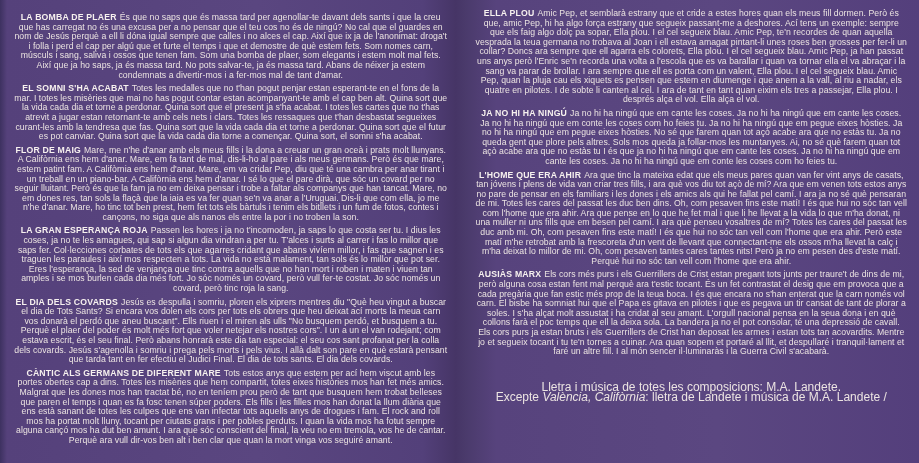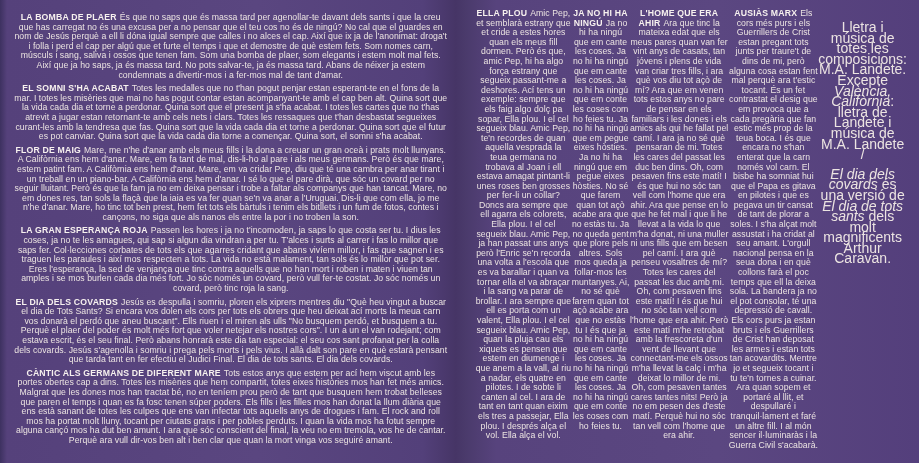--- a/index.html
+++ b/index.html
@@ -25,40 +25,40 @@
     display: flex;
     width: 919px;
     height: 463px;
   }
   .page {
     box-sizing: border-box;
     width: 459.5px;
     flex: 0 0 459.5px;
   }
   .page-left  { padding: 13px 12px 0 14px; }
-  .page-right { padding: 9px 12px 0 16px; display: flex; flex-direction: row; }
+  .page-right { padding: 9px 12px 0 16px; display: flex; flex-direction: column; }
   p.song {
     margin: 0 0 4px 0;
     font-size: 8.7px;
     line-height: 9.6px;
     letter-spacing: 0.05px;
     color: #ece4e2;
     text-align: center;
   }
   p.song .title {
     font-weight: bold;
     color: #f7f1ef;
     margin-right: 3px;
     letter-spacing: 0.2px;
   }
   .credits {
-    margin-top: 13px;
+    margin-top: 21px;
     text-align: center;
     color: #ece4e2;
-    font-size: 14px;
+    font-size: 12px;
     line-height: 10.6px;
   }
   .credits .gap { height: 9px; }
   .credits i { font-style: italic; }
 </style>
 </head>
 <body>
 
 <div class="spread">
 
@@ -74,17 +74,16 @@
   <div class="page page-right">
     <p class="song"><b class="title">ELLA PLOU</b><span class="lyrics">Amic Pep, et semblarà estrany que et cride a estes hores quan els meus fill dormen. Però és que, amic Pep, hi ha algo força estrany que segueix passant-me a deshores. Ací tens un exemple: sempre que els faig algo dolç pa sopar, Ella plou. I el cel segueix blau. Amic Pep, te'n recordes de quan aquella vesprada la teua germana no trobava al Joan i ell estava amagat pintant-li unes roses ben grosses per fer-li un collar? Doncs ara sempre que ell agarra els colorets, Ella plou. I el cel segueix blau. Amic Pep, ja han passat uns anys però l'Enric se'n recorda una volta a l'escola que es va barallar i quan va tornar ella el va abraçar i la sang va parar de brollar. I ara sempre que ell es porta com un valent, Ella plou. I el cel segueix blau. Amic Pep, quan la pluja cau els xiquets es pensen que estem en diumenge i que anem a la vall, al riu a nadar, els quatre en pilotes. I de sobte li canten al cel. I ara de tant en tant quan eixim els tres a passejar, Ella plou. I després alça el vol. Ella alça el vol.</span></p>
     <p class="song"><b class="title">JA NO HI HA NINGÚ</b><span class="lyrics">Ja no hi ha ningú que em cante les coses. Ja no hi ha ningú que em cante les coses. Ja no hi ha ningú que em conte les coses com ho feies tu. Ja no hi ha ningú que em pegue eixes hòsties. Ja no hi ha ningú que em pegue eixes hòsties. No sé que farem quan tot açò acabe ara que no estàs tu. Ja no queda gent que plore pels altres. Sols mos queda ja follar-mos les muntanyes. Ai, no sé què farem quan tot açò acabe ara que no estàs tu I és que ja no hi ha ningú que em cante les coses. Ja no hi ha ningú que em cante les coses. Ja no hi ha ningú que em conte les coses com ho feies tu.</span></p>
     <p class="song"><b class="title">L'HOME QUE ERA AHIR</b><span class="lyrics">Ara que tinc la mateixa edat que els meus pares quan van fer vint anys de casats, tan jóvens i plens de vida van criar tres fills, i ara què vos diu tot açò de mí? Ara que em venen tots estos anys no pare de pensar en els familiars i les dones i els amics als qui he fallat pel camí. I ara ja no sé què pensaran de mi. Totes les cares del passat les duc ben dins. Oh, com pesaven fins este matí! I és que hui no sóc tan vell com l'home que era ahir. Ara que pense en lo que he fet mal i que li he llevat a la vida lo que m'ha donat, ni una muller ni uns fills que em besen pel camí. I ara què penseu vosaltres de mí? Totes les cares del passat les duc amb mi. Oh, com pesaven fins este matí! I és que hui no sóc tan vell com l'home que era ahir. Però este matí m'he retrobat amb la frescoreta d'un vent de llevant que connectant-me els ossos m'ha llevat la calç i m'ha deixat lo millor de mi. Oh, com pesaven tantes cares tantes nits! Però ja no em pesen des d'este matí. Perquè hui no sóc tan vell com l'home que era ahir.</span></p>
     <p class="song"><b class="title">AUSIÀS MARX</b><span class="lyrics">Els cors més purs i els Guerrillers de Crist estan pregant tots junts per traure't de dins de mi, però alguna cosa estan fent mal perquè ara t'estic tocant. És un fet contrastat el desig que em provoca que a cada pregària que fan estic més prop de la teua boca. I és que encara no s'han enterat que la carn només vol carn. El bisbe ha somniat hui que el Papa es gitava en pilotes i que es pegava un tir cansat de tant de plorar a soles. I s'ha alçat molt assustat i ha cridat al seu amant. L'orgull nacional pensa en la seua dona i en què collons farà el poc temps que ell la deixa sola. La bandera ja no el pot consolar, té una depressió de cavall. Els cors purs ja estan bruts i els Guerrillers de Crist han deposat les armes i estan tots tan acovardits. Mentre jo et segueix tocant i tu te'n tornes a cuinar. Ara quan sopem et portaré al llit, et despullaré i tranquil·lament et faré un altre fill. I al món sencer il·luminaràs i la Guerra Civil s'acabarà.</span></p>
 
     <div class="credits">
       <div class="credit-line">Lletra i música de totes les composicions: M.A. Landete.</div>
       <div class="credit-line"><span>Excepte </span><i>València, Califòrnia</i><span>: lletra de Landete i música de M.A. Landete /</span></div>
       <div class="gap"></div>
-      <div class="credit-line"><i>El dia dels covards</i><span> és una versió de </span><i>El dia de tots sants</i><span> dels molt magnificents Arthur Caravan.</span></div>
     </div>
   </div>
 
 </div>
 
 </body></html>

